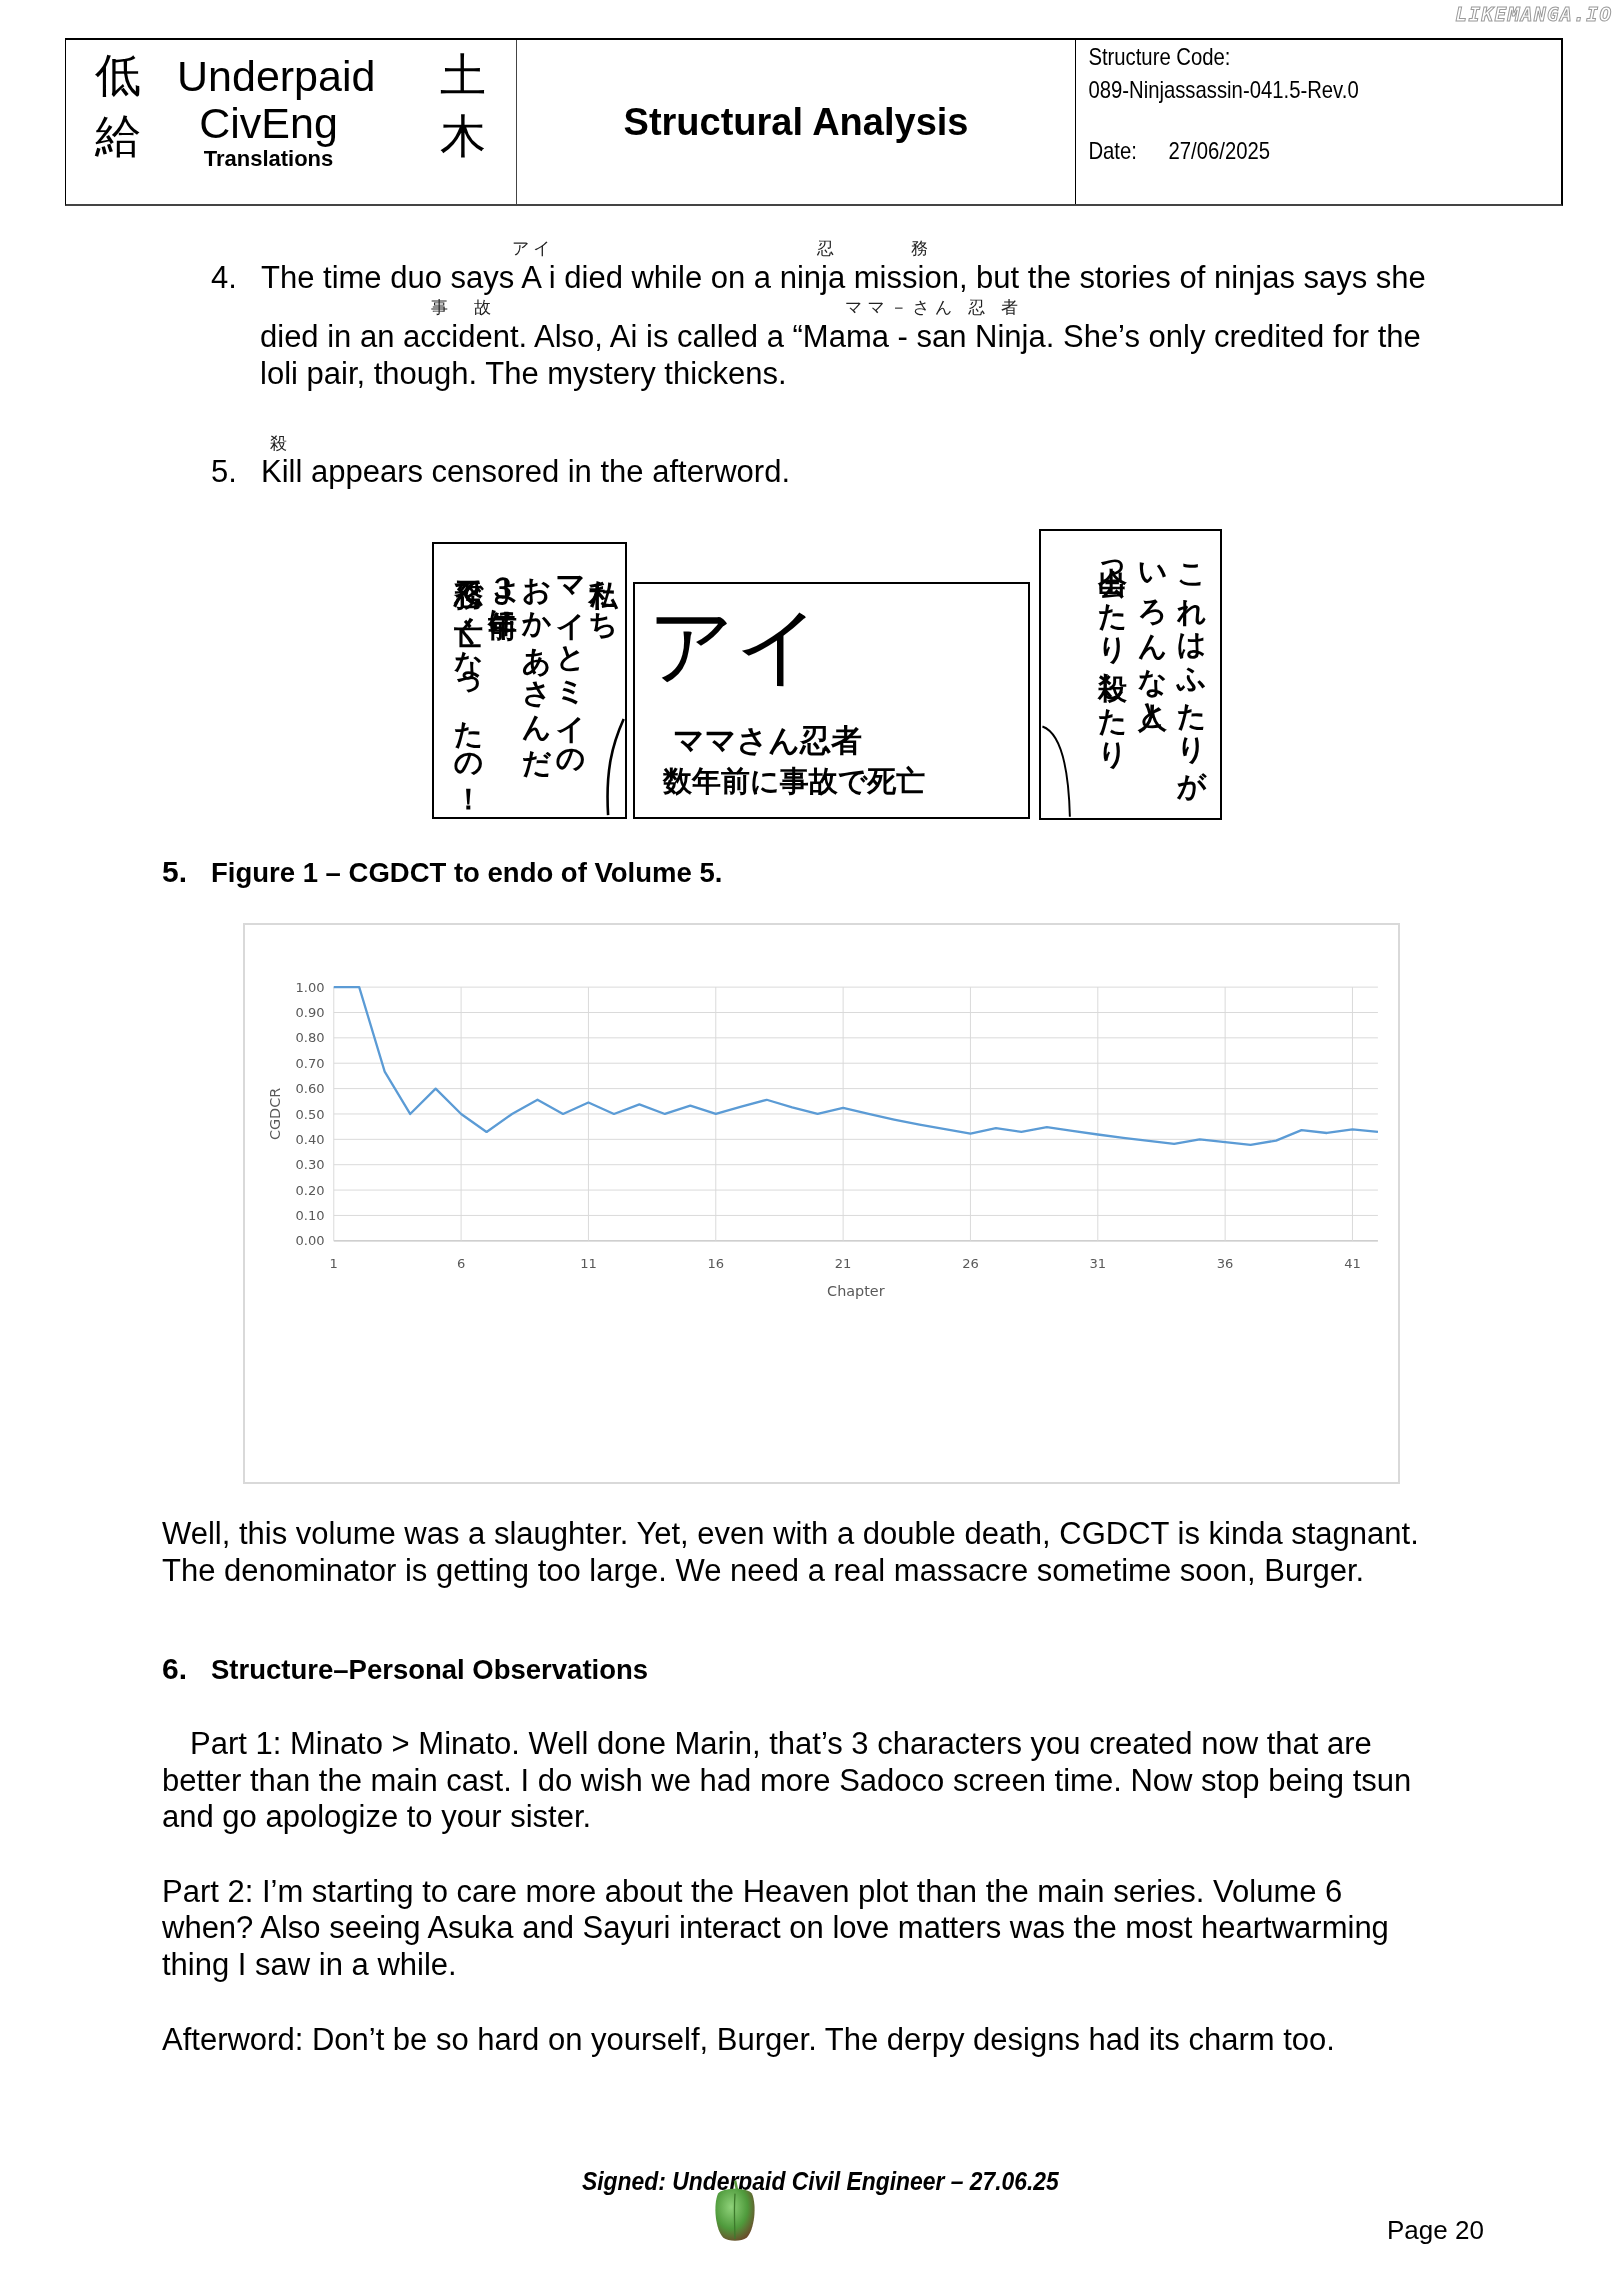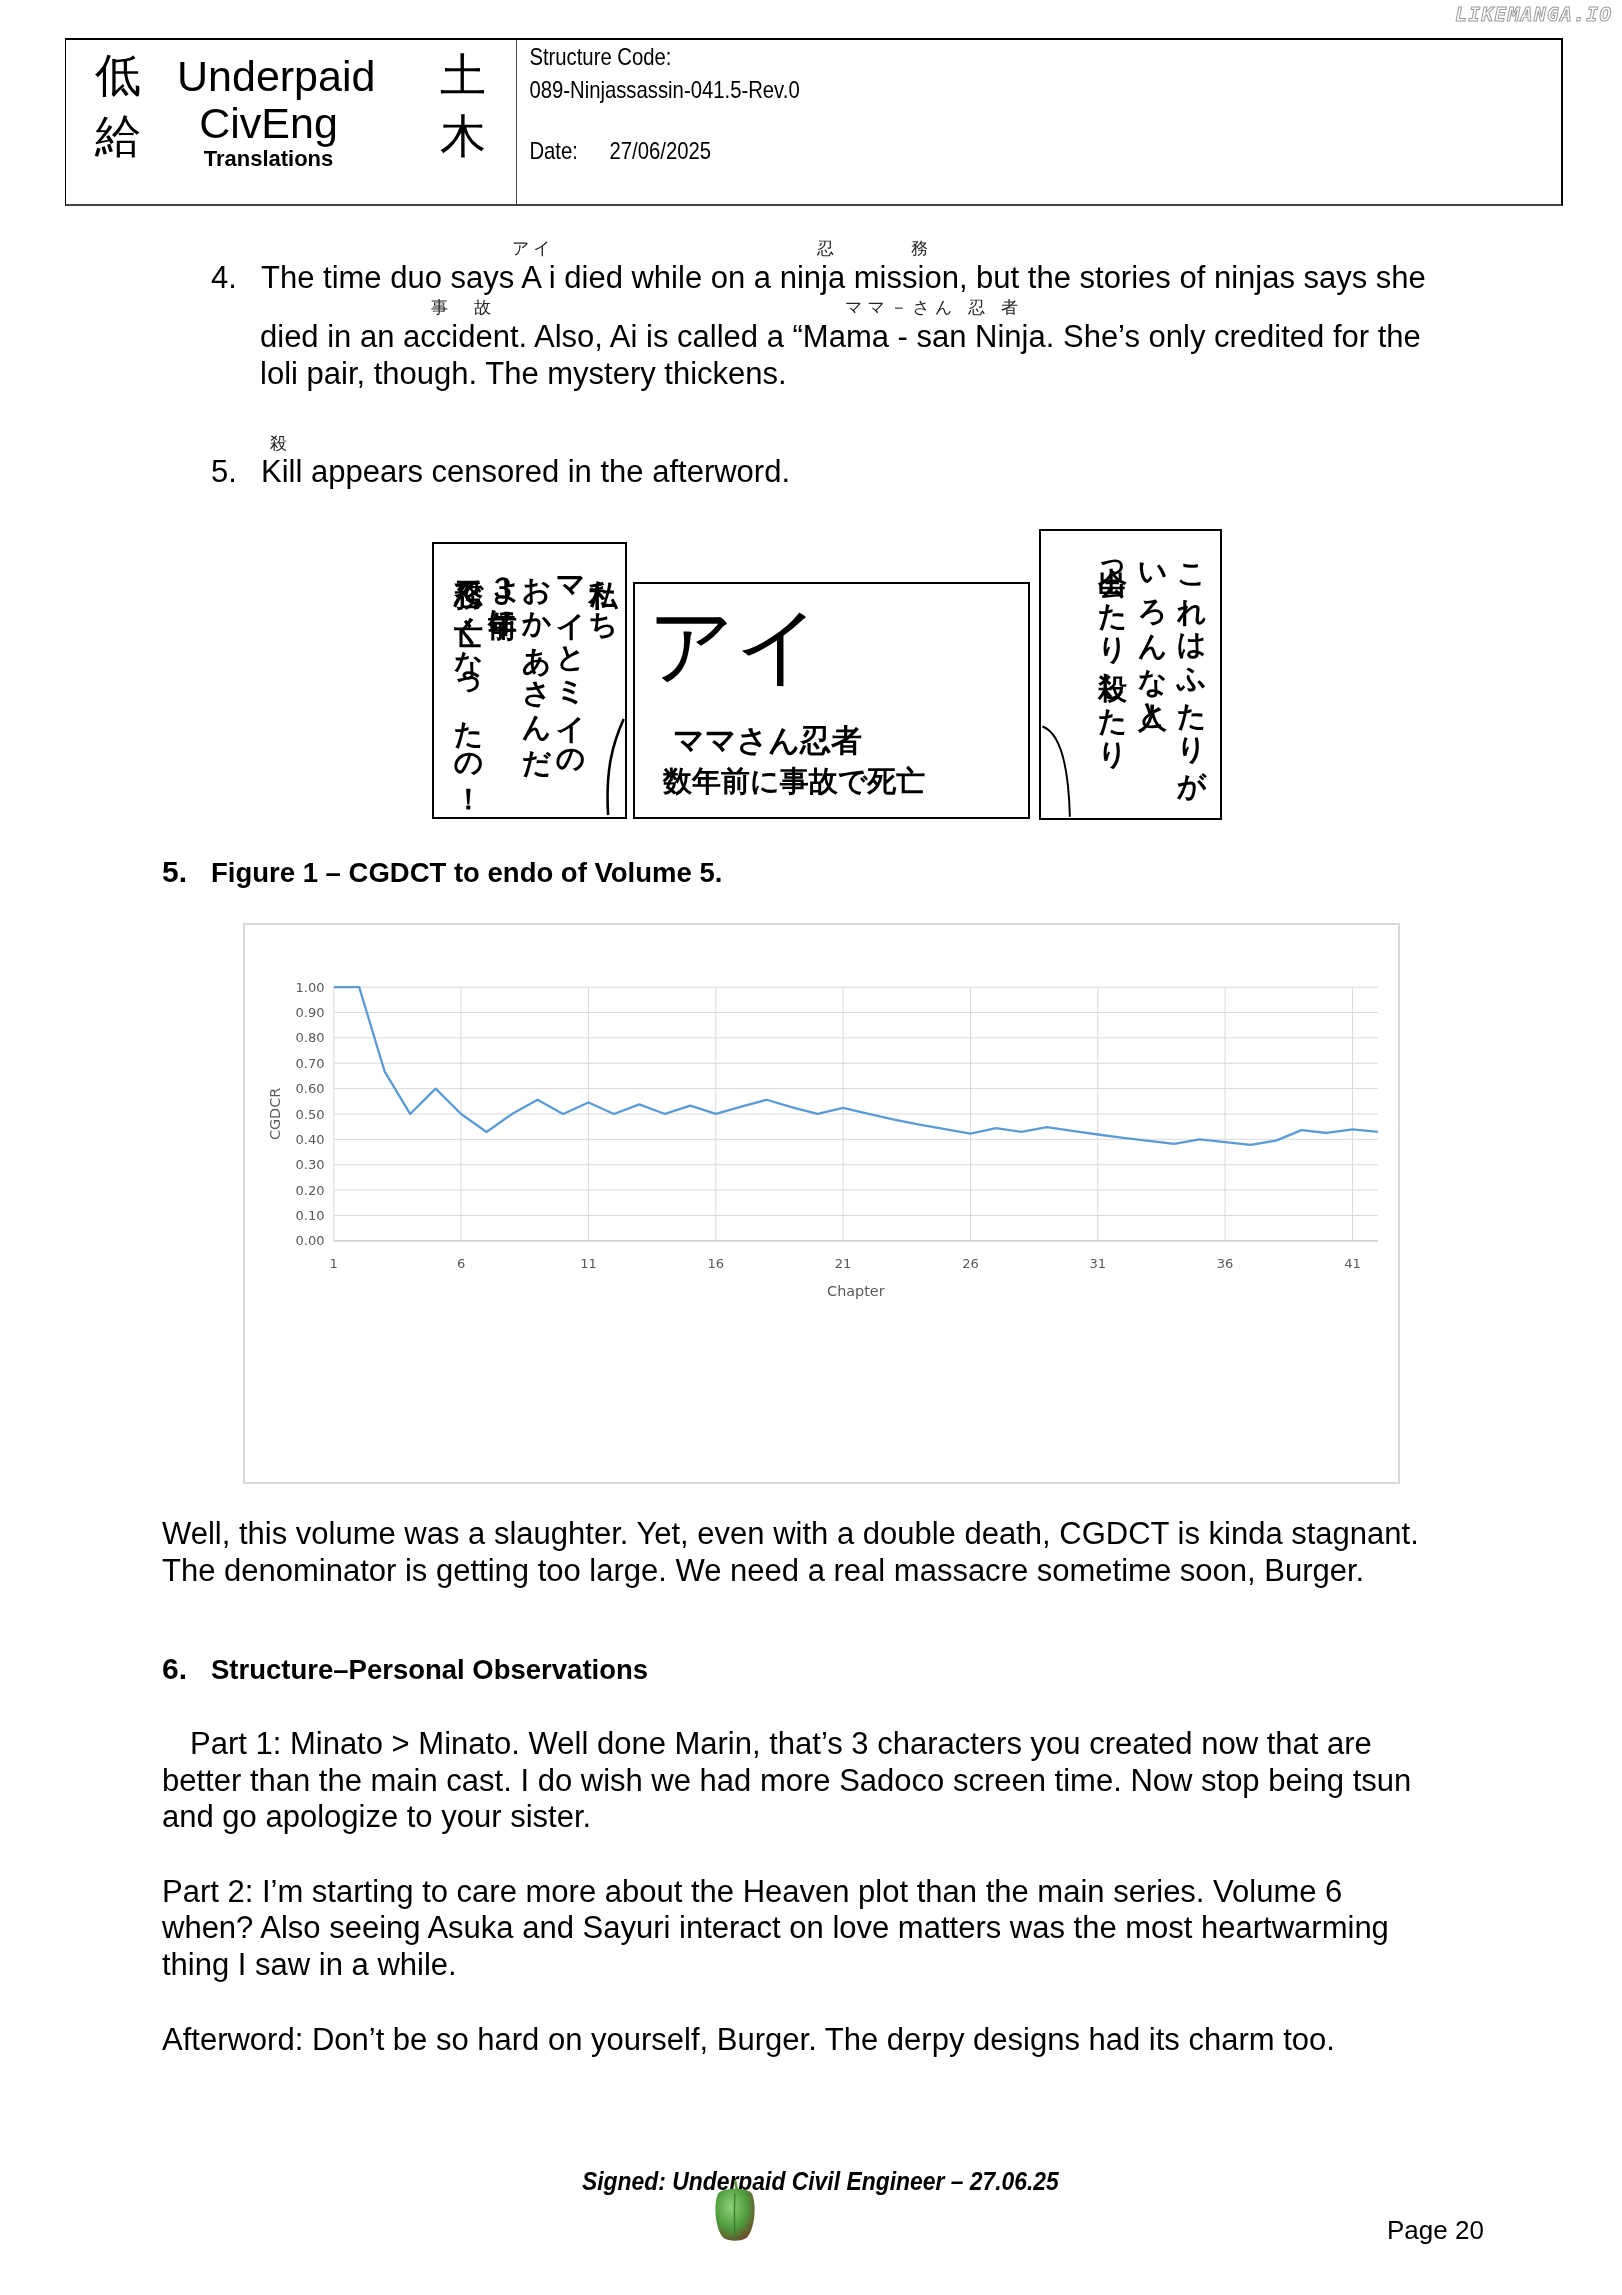--- a/index.html
+++ b/index.html
@@ -56,20 +56,21 @@
 <div class="hdr">
   <div class="hdr-logo">
     <span class="kanji" style="left:29px;top:11.8px;">低</span>
     <span class="kanji" style="left:29px;top:73px;">給</span>
     <span class="kanji" style="left:374px;top:11.8px;">土</span>
     <span class="kanji" style="left:374px;top:73px;">木</span>
     <div class="logo-text logo-big" style="top:13px;text-align:right;">Underpaid</div>
     <div class="logo-text logo-big" style="top:60px;">CivEng</div>
     <div class="logo-text logo-small" style="top:106px;">Translations</div>
   </div>
+  <div class="hdr-title">Structural Analysis</div>
   <div class="hdr-meta">
     <div>Structure Code:</div>
     <div>089-Ninjassassin-041.5-Rev.0</div>
     <div class="meta-gap"></div>
     <div>
       <span>Date:</span>
       <span style="display:inline-block;width:23.6px;"></span>
       <span>27/06/2025</span>
     </div>
   </div>

